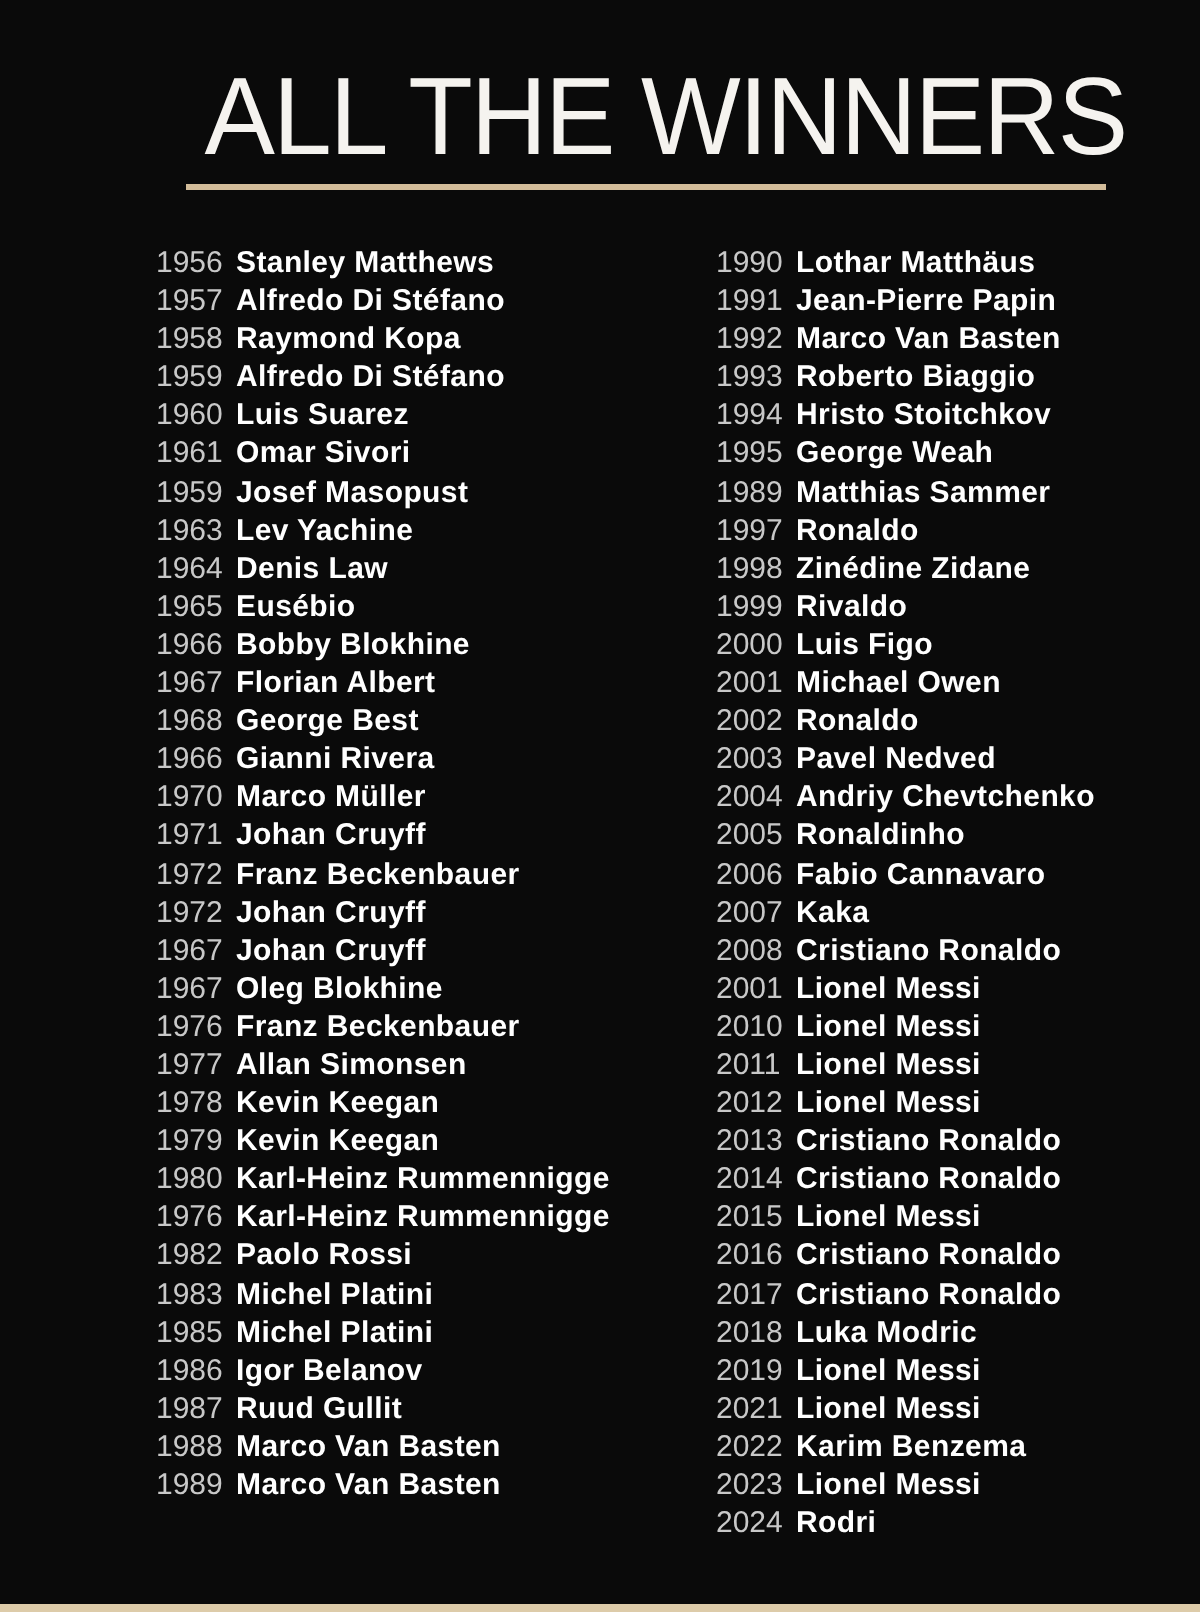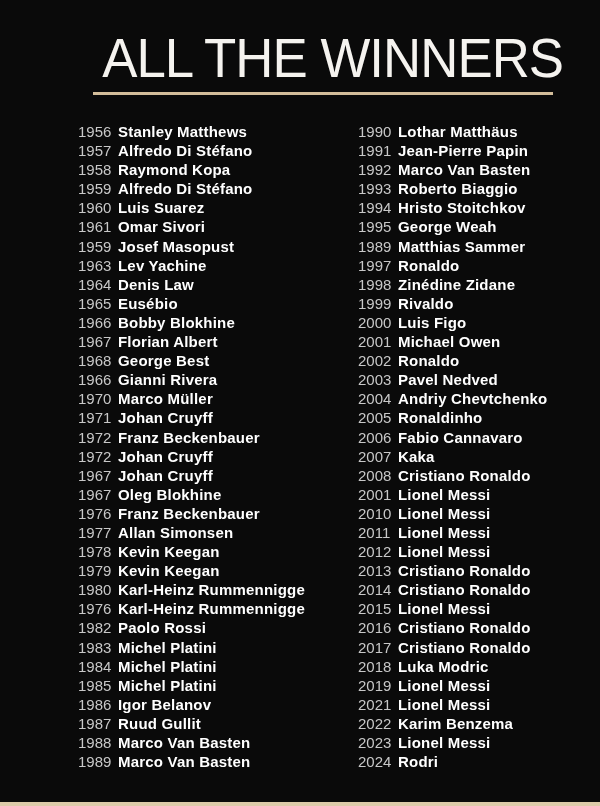--- a/index.html
+++ b/index.html
@@ -190,23 +190,20 @@
   </div>
 
   <div class="row">
     <span class="year">1982</span><span class="name">Paolo Rossi</span>
   </div>
 
   <div class="row">
     <span class="year">1983</span><span class="name">Michel Platini</span>
   </div>
 
-  <div class="row">
-    <span class="year">1984</span><span class="name">Michel Platini</span>
-  </div>
 
   <div class="row">
     <span class="year">1985</span><span class="name">Michel Platini</span>
   </div>
 
   <div class="row">
     <span class="year">1986</span><span class="name">Igor Belanov</span>
   </div>
 
   <div class="row">

